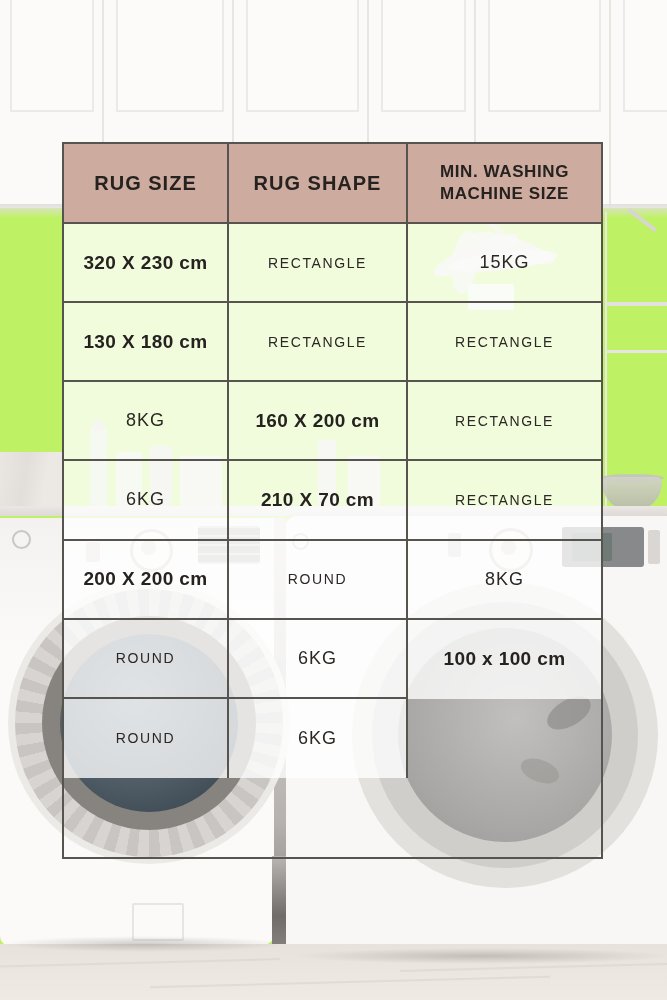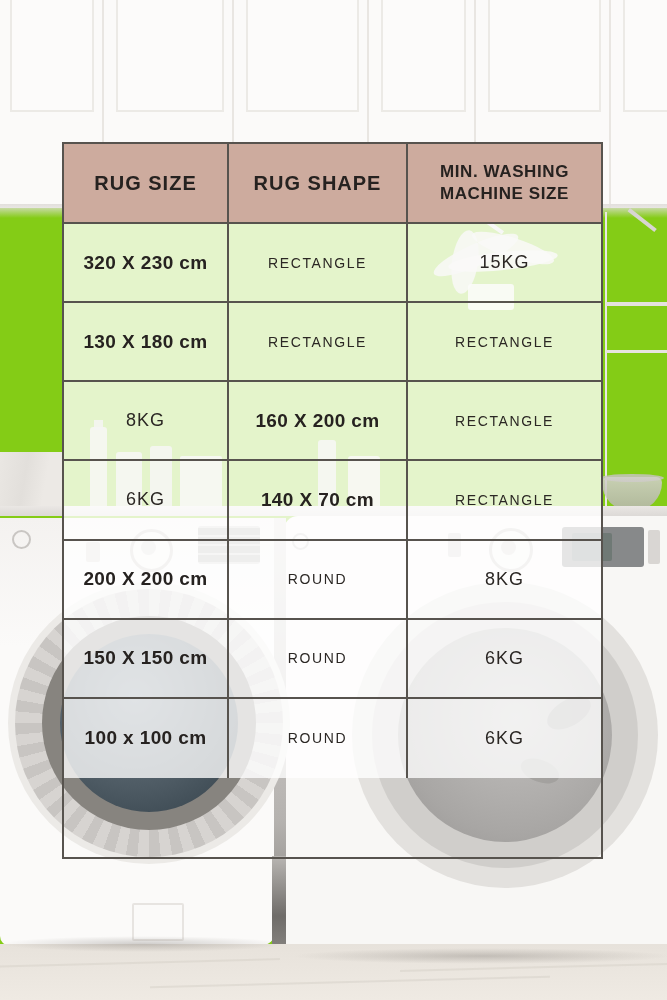--- a/index.html
+++ b/index.html
@@ -3,21 +3,21 @@
 <meta charset="utf-8">
 <style>
   :root{
     --header-bg:#cdab9e;
     --table-border:#57534e;
     --text-dark:#262220;
   }
   html,body{margin:0;padding:0;}
   .frame{
     position:relative;width:667px;height:1000px;overflow:hidden;
-    background:#84cc16;font-family:"Liberation Sans",sans-serif;
+    background:#bef264;font-family:"Liberation Sans",sans-serif;
   }
   .abs{position:absolute;}
   .r50{border-radius:50%;}
 
   
   .scene{position:absolute;inset:0;z-index:1;}
   .cabinets{left:0;top:0;width:667px;height:208px;background:#fbfaf9;}
   .cab-seam{top:0;width:2px;height:208px;background:#e9e6e2;}
   .cab-panel{top:-30px;height:138px;border:2px solid #eceae6;background:#fcfbfa;}
   .cab-shadow{left:0;top:204px;width:667px;height:14px;
@@ -155,26 +155,25 @@
       <div class="cell c-size">320 X 230 cm</div>
       <div class="cell c-shape">RECTANGLE</div>
       <div class="cell c-kg">15KG</div>
       <div class="cell c-size">130 X 180 cm</div>
       <div class="cell c-shape">RECTANGLE</div>
       <div class="cell c-shape">RECTANGLE</div>
       <div class="cell c-kg">8KG</div>
       <div class="cell c-size">160 X 200 cm</div>
       <div class="cell c-shape">RECTANGLE</div>
       <div class="cell c-kg">6KG</div>
-      <div class="cell c-size">140 X 70 cm</div>
+      <div class="cell c-size">210 X 70 cm</div>
       <div class="cell c-shape">RECTANGLE</div>
       <div class="cell c-size">200 X 200 cm</div>
       <div class="cell c-shape">ROUND</div>
       <div class="cell c-kg">8KG</div>
-      <div class="cell c-size">150 X 150 cm</div>
       <div class="cell c-shape">ROUND</div>
       <div class="cell c-kg">6KG</div>
       <div class="cell c-size">100 x 100 cm</div>
       <div class="cell c-shape">ROUND</div>
       <div class="cell c-kg">6KG</div>
     </div>
 
 </div>
 
 </body></html>

